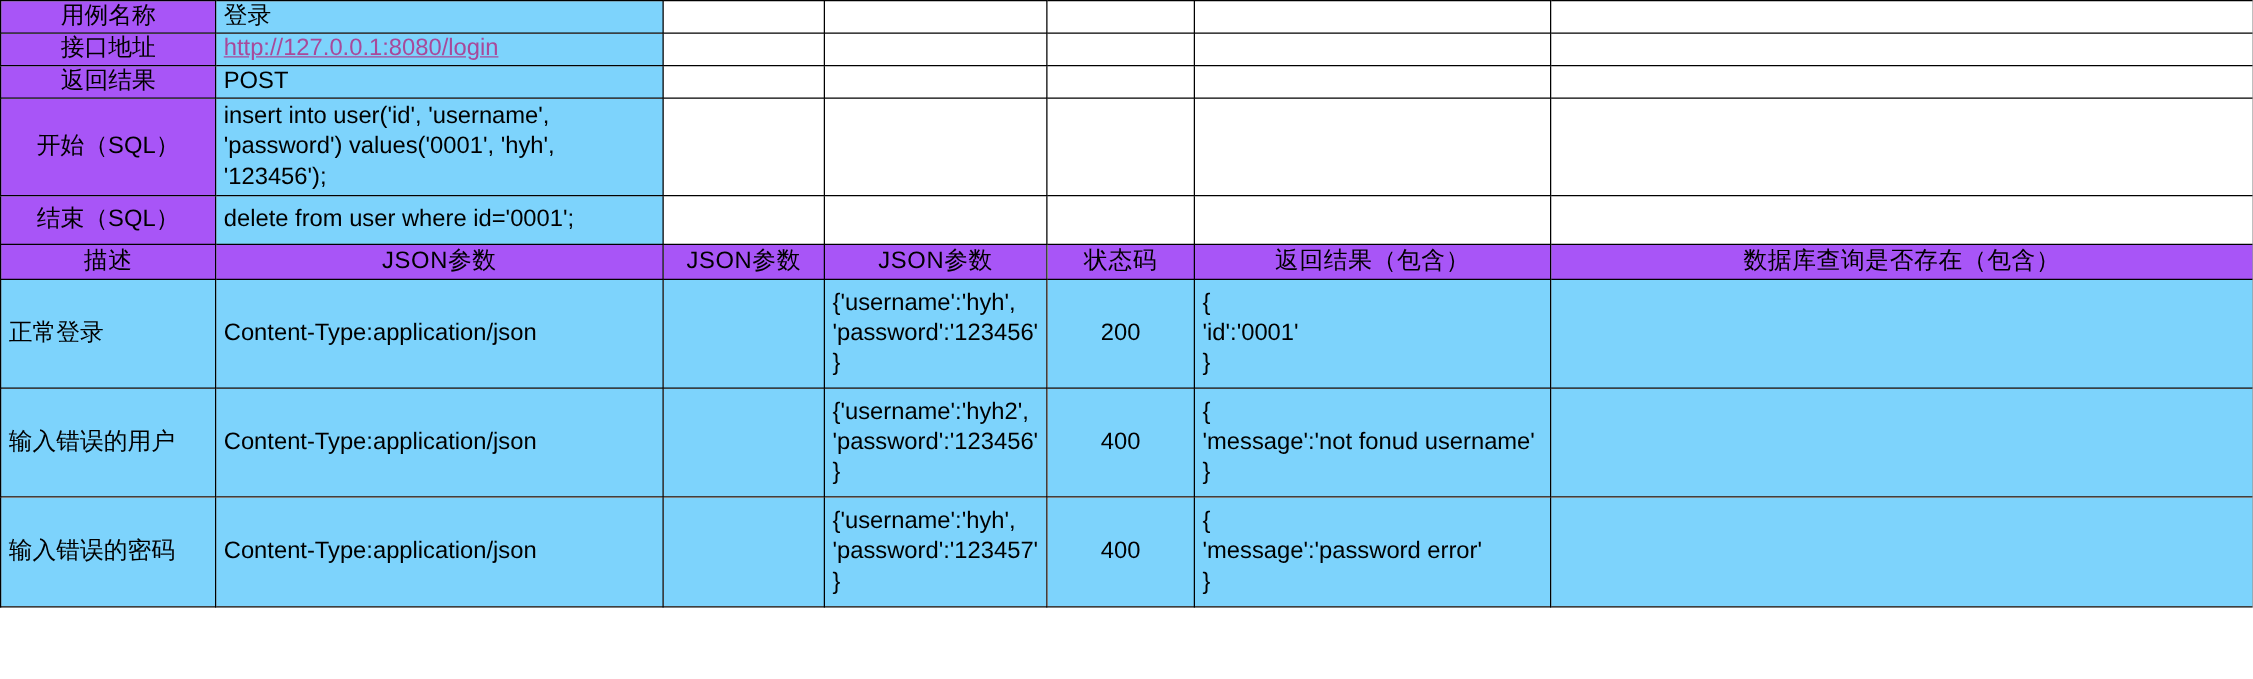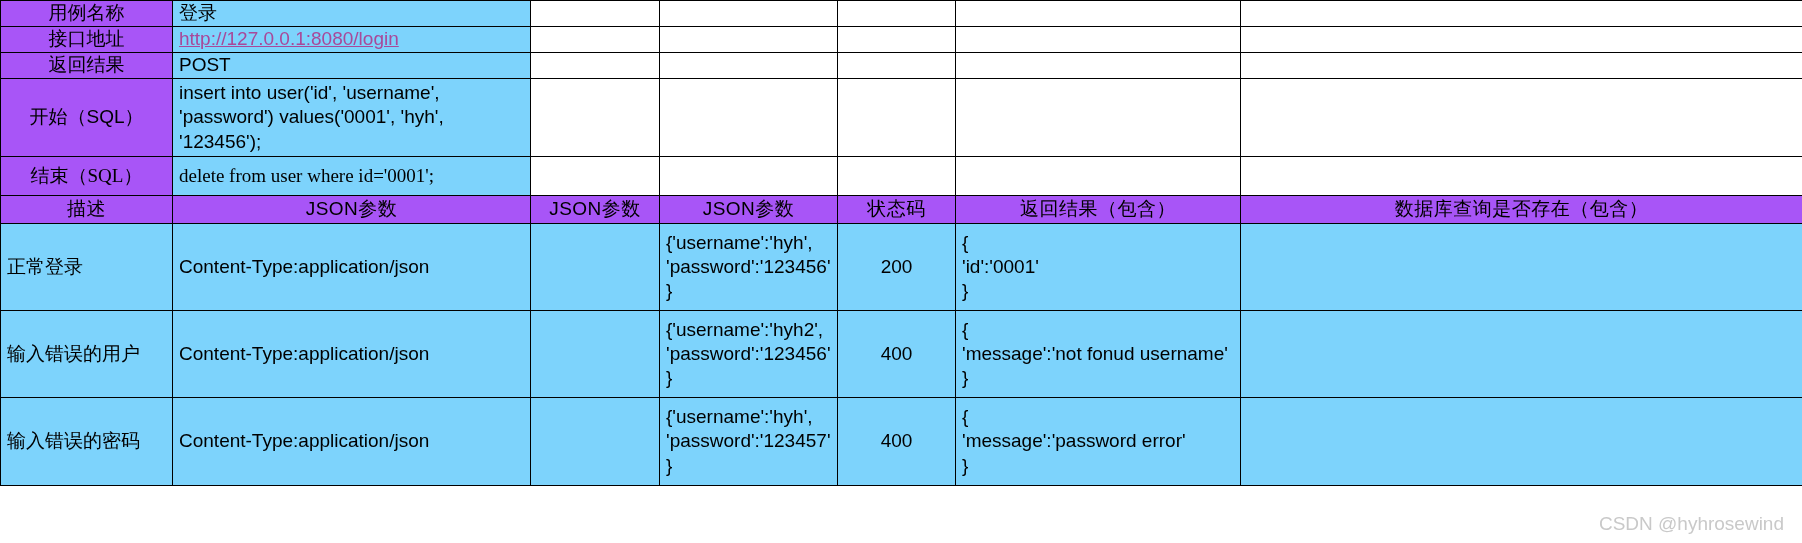--- a/index.html
+++ b/index.html
@@ -142,21 +142,21 @@
         <td class="hdr-label">开始（SQL）</td>
         <td class="val multiline">insert into user('id', 'username',
  'password') values('0001', 'hyh', '123456');</td>
         <td class="blank"></td>
         <td class="blank"></td>
         <td class="blank"></td>
         <td class="blank"></td>
         <td class="blank"></td>
       </tr>
 
-      <tr style="height:39px;font-family:Liberation Serif, serif;">
+      <tr style="height:39px;">
         <td class="hdr-label">结束（SQL）</td>
         <td class="val">delete from user where id='0001';</td>
         <td class="blank"></td>
         <td class="blank"></td>
         <td class="blank"></td>
         <td class="blank"></td>
         <td class="blank"></td>
       </tr>
 
       <tr style="height:28px;">
@@ -204,15 +204,14 @@
         <td class="val center">400</td>
         <td class="val multiline">{
 'message':'password error'
 }</td>
         <td class="val"></td>
       </tr>
 
     </tbody>
   </table>
 
-  <div class="watermark">CSDN @hyhrosewind</div>
 
 </div>
 
 </body></html>

